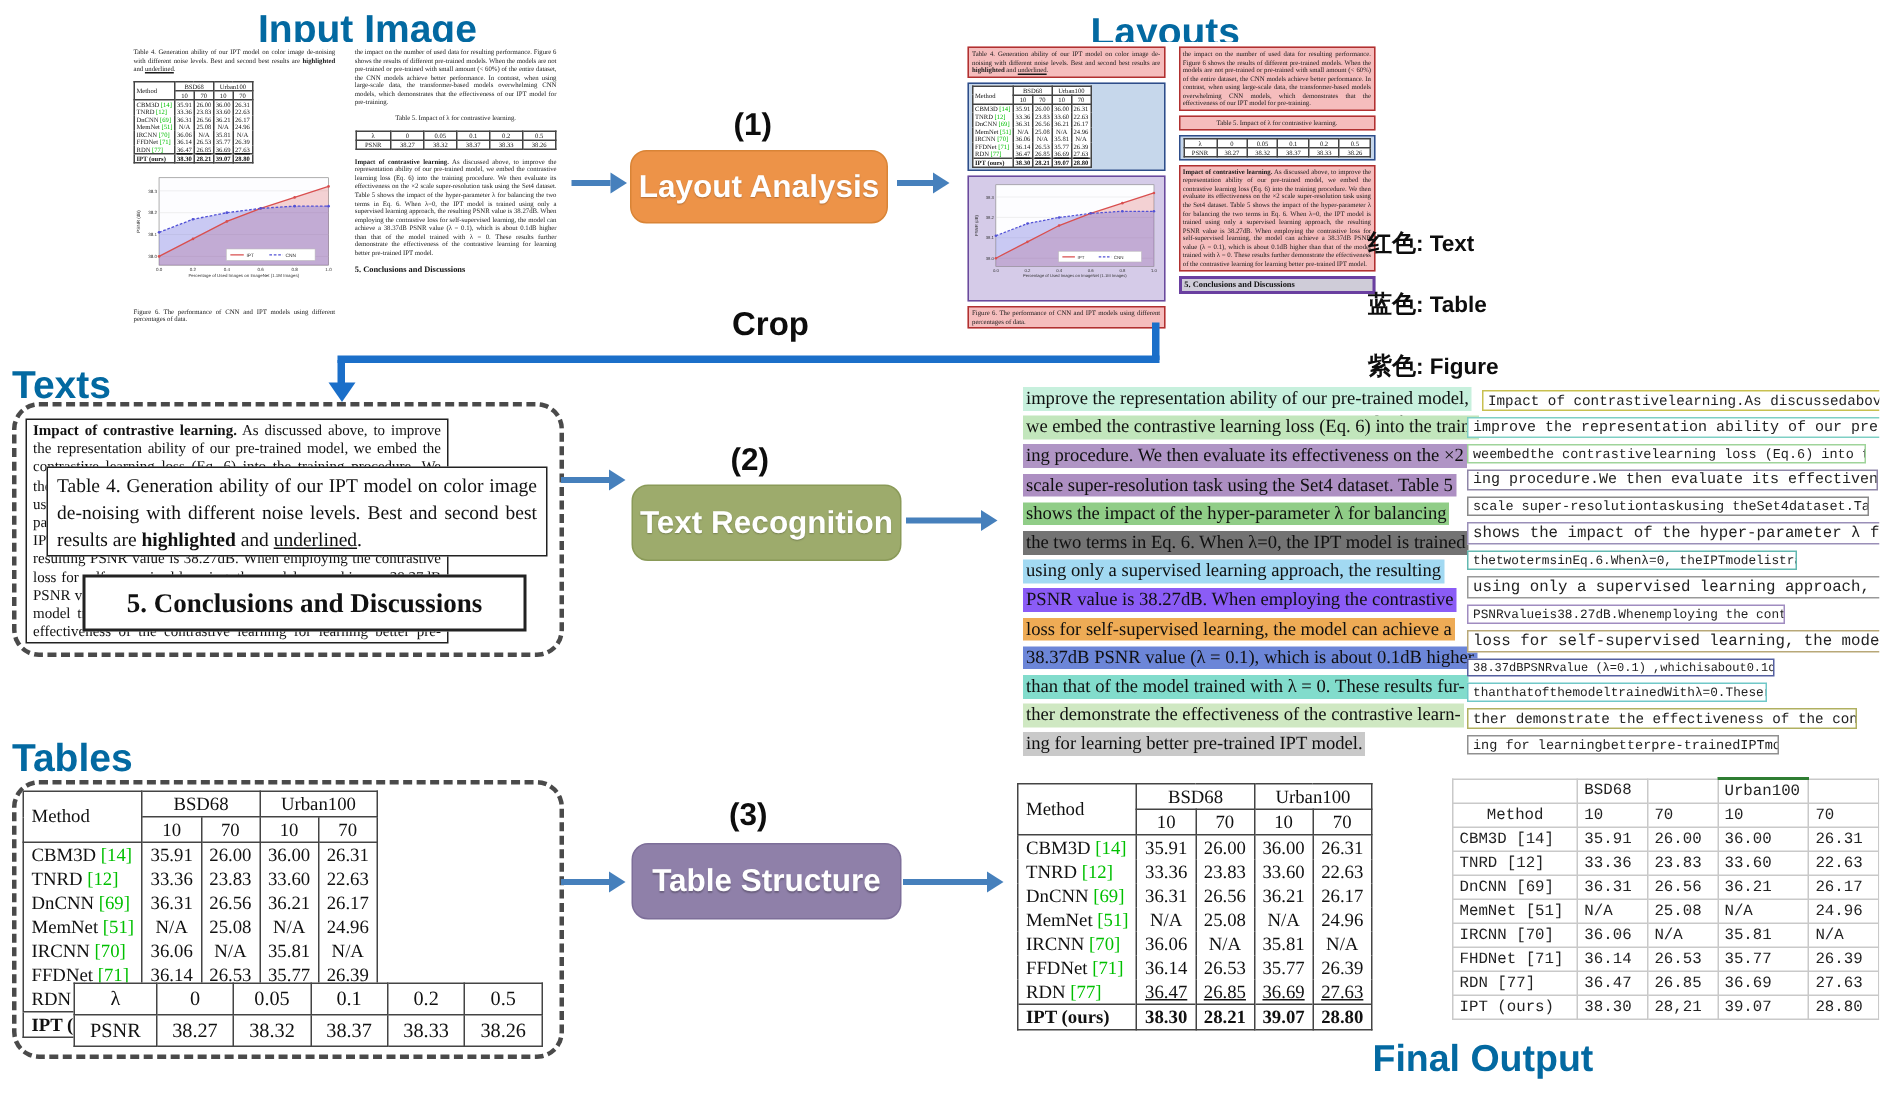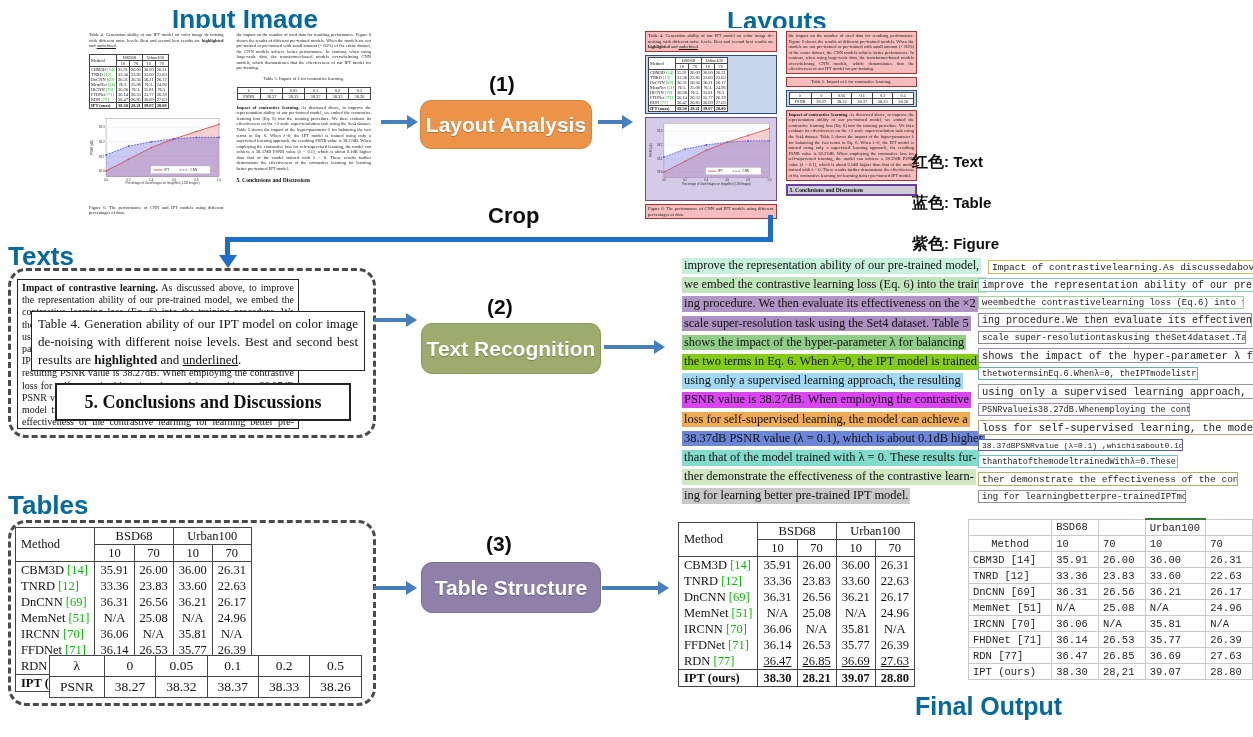--- a/index.html
+++ b/index.html
@@ -450,23 +450,23 @@
   <div class="h-step" style="left:487px;top:295px;">(2)</div>
   <div class="step step-green" style="left:421px;top:323px;width:178px;height:49px;">Text Recognition</div>
   <div class="arr" style="left:604px;top:345px;width:50px;"></div>
 
   <div class="hl-block" style="left:682px;top:258px;width:292px;height:246px;">
       <div class="hl-line" style="background: rgb(199, 240, 221);">improve the representation ability of our pre-trained model,</div>
       <div class="hl-line" style="background: rgb(194, 230, 188);">we embed the contrastive learning loss (Eq. 6) into the train-</div>
       <div class="hl-line" style="background: rgb(176, 149, 197);">ing procedure. We then evaluate its effectiveness on the ×2</div>
       <div class="hl-line" style="background: rgb(173, 143, 194);">scale super-resolution task using the Set4 dataset.  Table 5</div>
       <div class="hl-line" style="background: rgb(144, 205, 135);">shows the impact of the hyper-parameter λ for balancing</div>
-      <div class="hl-line" style="background: #84cc16;">the two terms in Eq. 6. When λ=0, the IPT model is trained</div>
+      <div class="hl-line" style="background: #737373;">the two terms in Eq. 6. When λ=0, the IPT model is trained</div>
       <div class="hl-line" style="background: rgb(162, 217, 242);">using only a supervised learning approach, the resulting</div>
-      <div class="hl-line" style="background: #d946ef;">PSNR value is 38.27dB. When employing the contrastive</div>
+      <div class="hl-line" style="background: #8b5cf6;">PSNR value is 38.27dB. When employing the contrastive</div>
       <div class="hl-line" style="background: rgb(238, 171, 85);">loss for self-supervised learning, the model can achieve a</div>
       <div class="hl-line" style="background: rgb(108, 134, 216);">38.37dB PSNR value (λ = 0.1), which is about 0.1dB higher</div>
       <div class="hl-line" style="background: rgb(130, 220, 204);">than that of the model trained with λ = 0. These results fur-</div>
       <div class="hl-line" style="background: rgb(207, 232, 194);">ther demonstrate the effectiveness of the contrastive learn-</div>
       <div class="hl-line" style="background: rgb(201, 201, 201);">ing for learning better pre-trained IPT model.</div>
     </div>
   <div class="ocr-block" style="left:978px;top:260px;width:275px;height:243px;">
       <div class="ocr-line" style="border-color: rgb(200, 192, 80); font-size: 9.5px; width: 268px; margin-left: 10px;">Impact of contrastivelearning.As discussedabove, to</div>
       <div class="ocr-line" style="border-color: rgb(126, 207, 196); font-size: 10px; width: 277px;">improve the representation ability of our pre-trained model</div>
       <div class="ocr-line" style="border-color: rgb(159, 212, 154); font-size: 9px; width: 266px;">weembedthe contrastivelearning loss (Eq.6) into thetrain</div>

